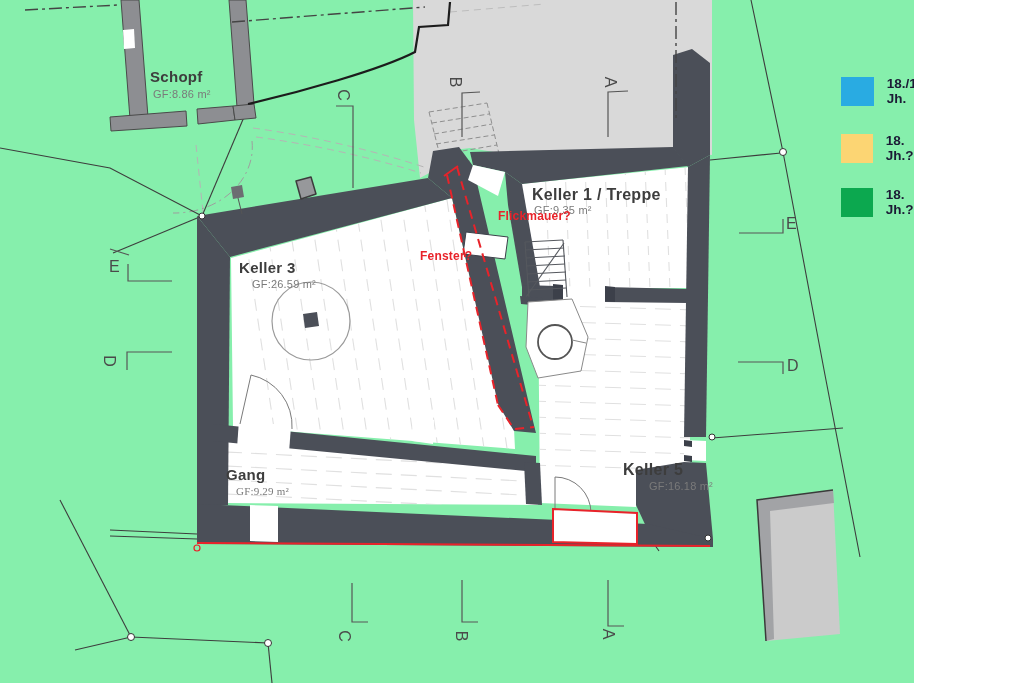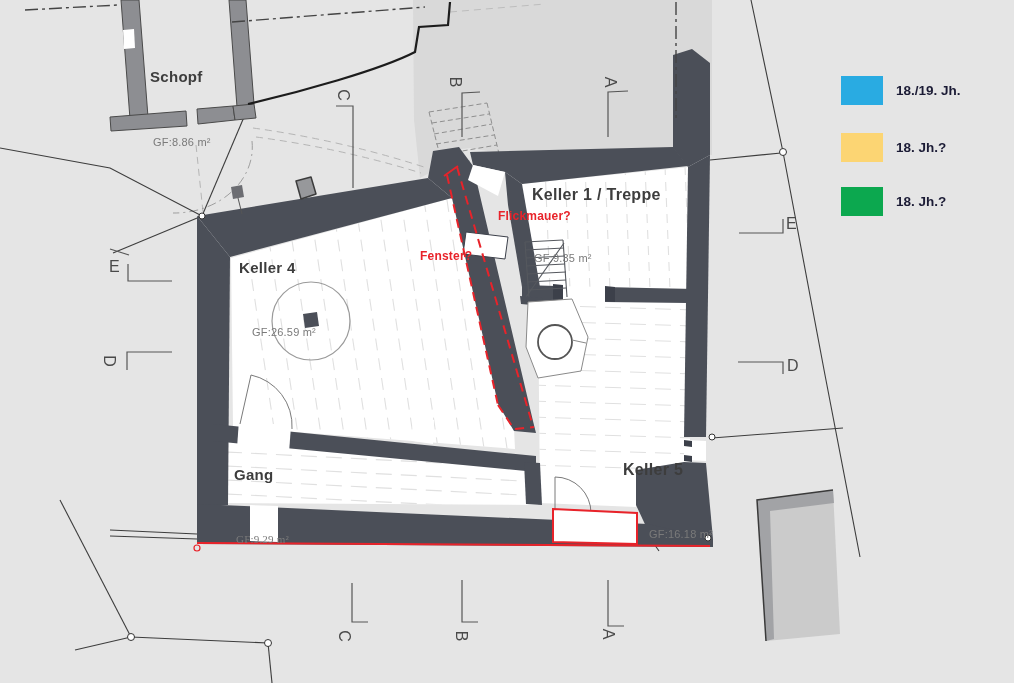--- a/index.html
+++ b/index.html
@@ -1,22 +1,22 @@
 <!DOCTYPE html>
 <html style="--wall: #4b4f58; --street: #d9d9d9; --outwall: #8d8e92; --red: #e8232a;"><head>
 <meta charset="utf-8">
 <style>
   html,body{margin:0;padding:0;background:#fff;}
-  #stage{position:relative;width:1014px;height:683px;background:#e5e5e5;overflow:hidden;
+  #stage{position:relative;width:914px;height:683px;background:#86efac;overflow:hidden;
          font-family:"Liberation Sans",sans-serif;}
   #plan-svg{position:absolute;left:0;top:0;}
   .lbl{position:absolute;white-space:nowrap;}
   .room-name{font-size:15px;font-weight:bold;color:#3d3d3d;letter-spacing:.3px;}
   .room-name.sm{font-size:16px;}
-  .room-area{font-size:11px;color:#7a7a7a;letter-spacing:.2px;margin-top:48px;}
+  .room-area{font-size:11px;color:#7a7a7a;letter-spacing:.2px;}
   .red-note{font-size:12px;font-weight:bold;color:var(--red,#e8232a);letter-spacing:.2px;}
   .marker{font-size:16px;color:#4a4a4a;}
   .rot90{transform:rotate(90deg);transform-origin:center;}
   .legend-row{position:absolute;left:841px;display:flex;align-items:center;}
   .legend-label{margin-left:13px;font-size:13.5px;font-weight:600;color:#1b1b35;}
 </style>
 </head>
 <body>
 
 <div id="stage">
@@ -251,27 +251,27 @@
     <path d="M457,167 L532,423" stroke-width="2" stroke-dasharray="9 6"></path>
     <path d="M498,405 L514,429 L534,427" stroke-width="2" stroke-dasharray="9 6"></path>
     <path d="M444,176 L458,166" stroke-width="2"></path>
     <circle cx="197" cy="548" r="3" fill="none" stroke-width="1.2"></circle>
   </g>
 </svg>
 
 <div class="lbl room-name" style="left:150px;top:68px;">Schopf</div>
 <div class="lbl room-area" style="left:153px;top:88px;">GF:8.86 m²</div>
 
-<div class="lbl room-name" style="left:239px;top:259px;">Keller 4</div>
+<div class="lbl room-name" style="left:239px;top:259px;">Keller 3</div>
 <div class="lbl room-area" style="left:252px;top:278px;">GF:26.59 m²</div>
 
 <div class="lbl room-name sm" style="left:532px;top:186px;">Keller 1 / Treppe</div>
 <div class="lbl room-area" style="left:534px;top:204px;">GF:9.35 m²</div>
 
-<div class="lbl room-name" style="left:234px;top:466px;">Gang</div>
+<div class="lbl room-name" style="left:226px;top:466px;">Gang</div>
 <div class="lbl room-area" style="left:236px;top:485px;font-family:Liberation Serif, serif;">GF:9.29 m²</div>
 
 <div class="lbl room-name sm" style="left:623px;top:461px;">Keller 5</div>
 <div class="lbl room-area" style="left:649px;top:480px;">GF:16.18 m²</div>
 
 <div class="lbl red-note" style="left:498px;top:209px;">Flickmauer?</div>
 <div class="lbl red-note" style="left:409px;top:249px;padding-left:11px;">Fenster?</div>
 
 <div class="lbl marker rot90" style="left:337px;top:86px;">C</div>
 <div class="lbl marker rot90" style="left:450px;top:73px;">B</div>

